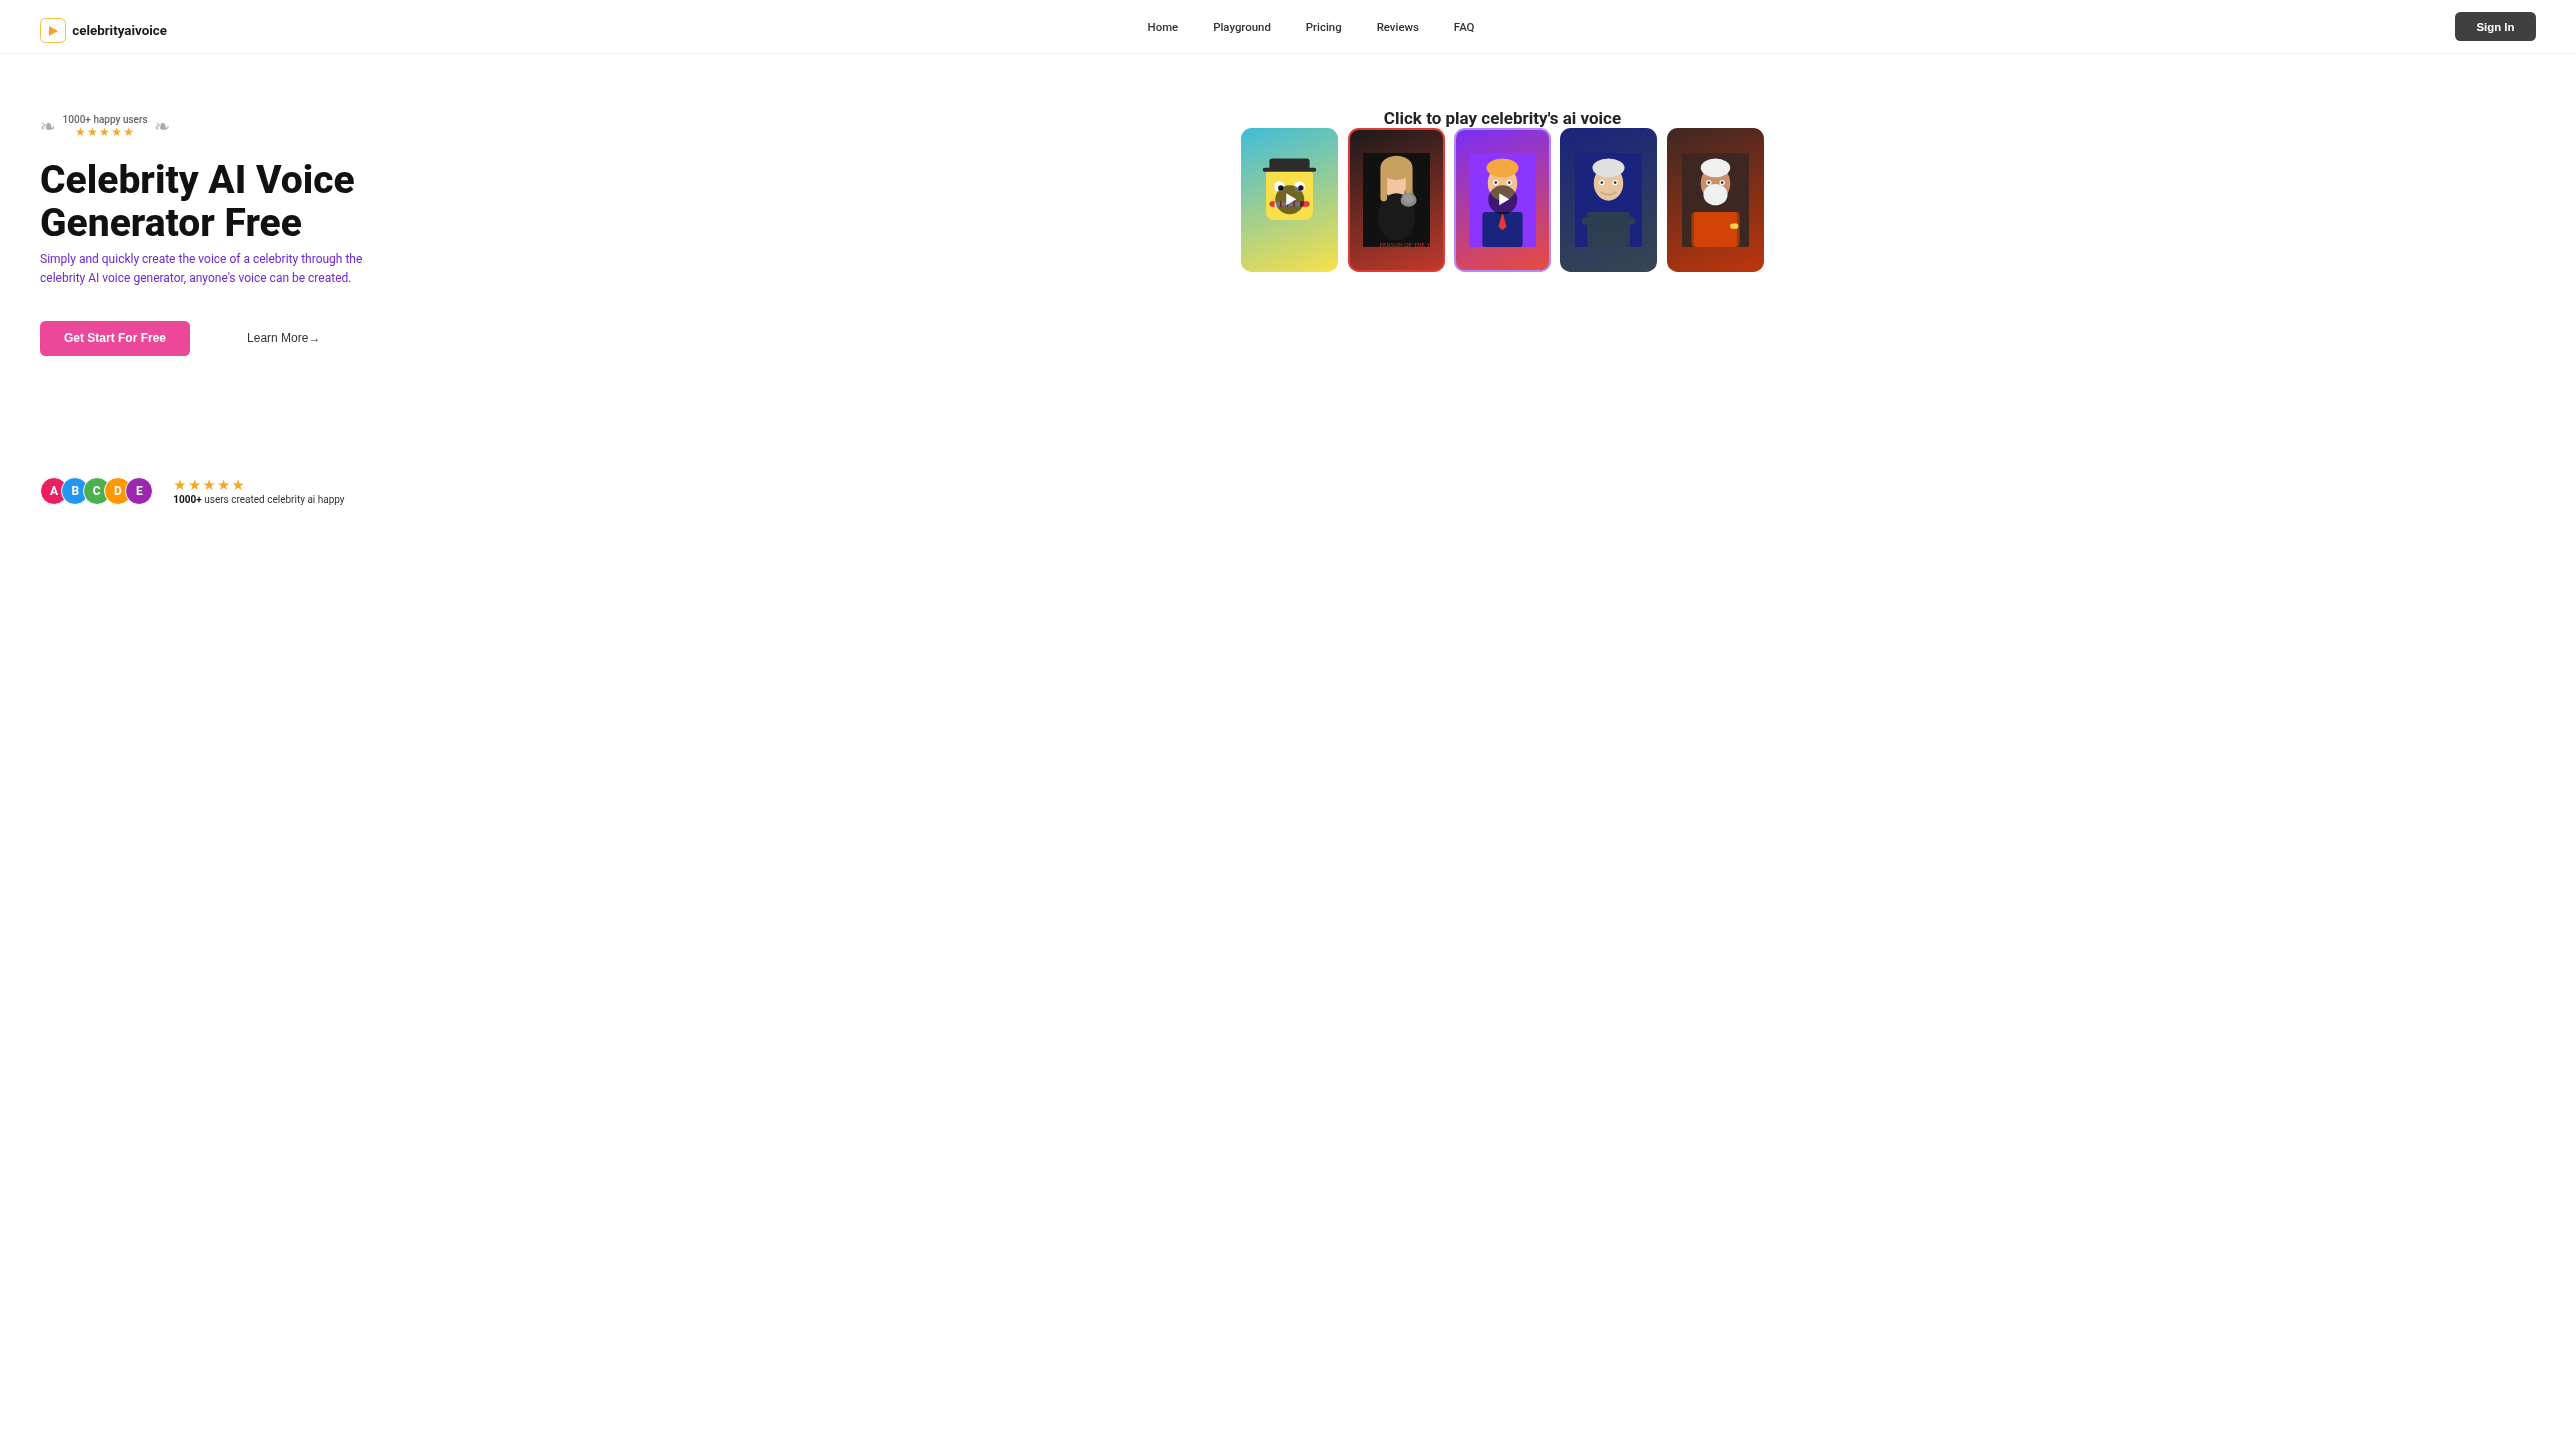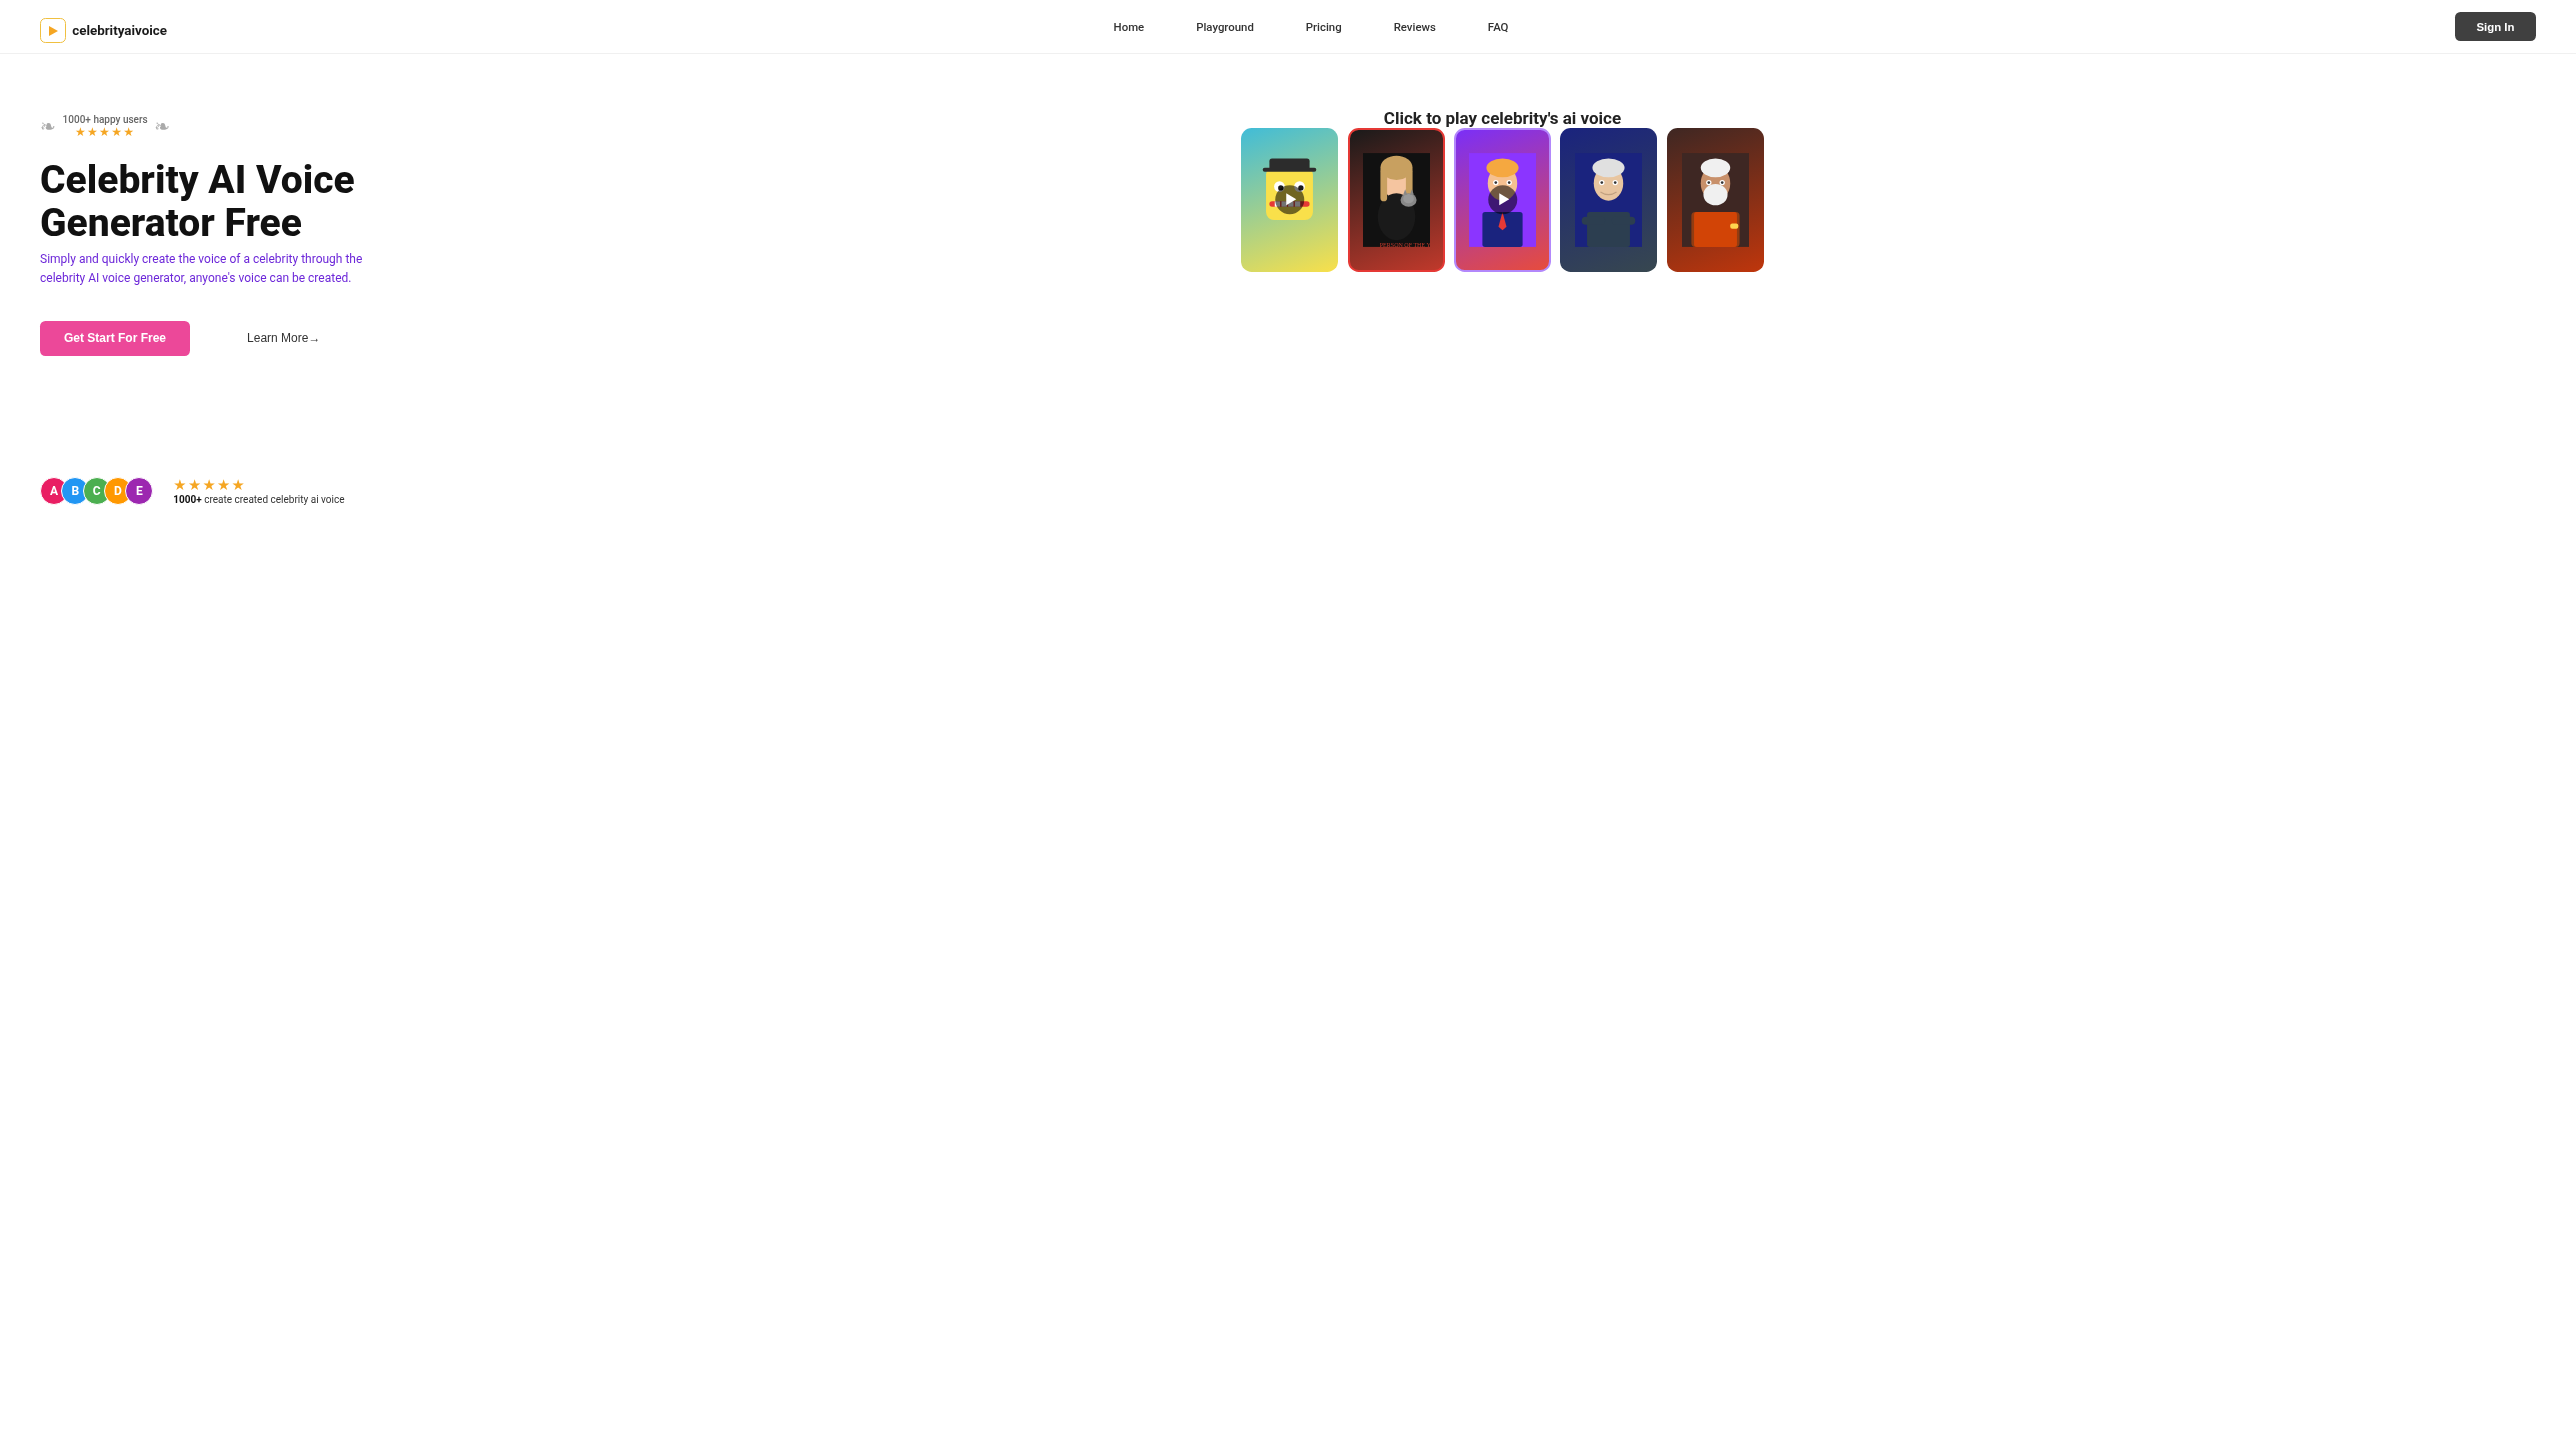--- a/index.html
+++ b/index.html
@@ -52,21 +52,21 @@
       margin-left: 2px;
     }
     .logo-text {
       font-size: 13.4px;
       font-weight: 700;
       color: #1a1a1a;
     }
     .nav-links {
       display: flex;
       align-items: flex-start;
-      gap: 52px;
+      gap: 35px;
       list-style: none;
     }
     .nav-links a {
       text-decoration: none;
       color: #333;
       font-size: 11.4px;
       font-weight: 500;
       transition: color 0.2s;
     }
     .nav-signin {
@@ -451,17 +451,17 @@
     <div class="avatar-circle a1">A</div>
     <div class="avatar-circle a2">B</div>
     <div class="avatar-circle a3">C</div>
     <div class="avatar-circle a4">D</div>
     <div class="avatar-circle a5">E</div>
   </div>
   <div class="bottom-text">
     <div class="bottom-stars">★★★★★</div>
     <div class="bottom-desc">
       <strong>1000+</strong>
-      <span>create created celebrity ai voice</span>
+      <span>users created celebrity ai happy</span>
     </div>
   </div>
 </div>
 
 
 </body></html>

